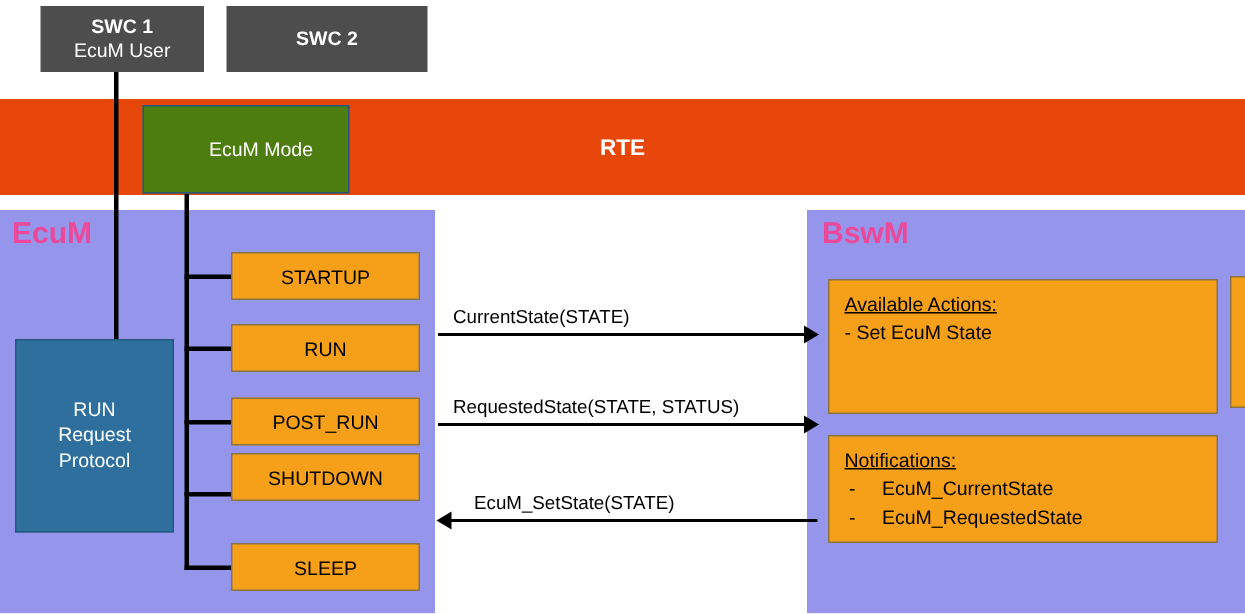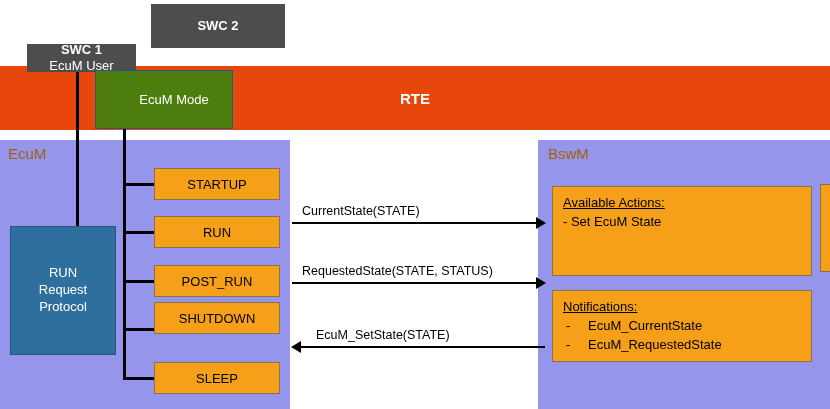--- a/index.html
+++ b/index.html
@@ -10,21 +10,21 @@
   }
   .abs { position: absolute; box-sizing: border-box; }
 
   
   .swc {
     background: #4d4d4d; color: #ffffff; text-align: center;
     display: flex; flex-direction: column; justify-content: center;
     font-size: 13px; line-height: 1.25;
   }
   .swc-title { font-weight: bold; }
-  .swc1 { left: 27px; top: 4px; width: 109px; height: 28px; margin-top: 40px; }
+  .swc1 { left: 27px; top: 4px; width: 109px; height: 44px; }
   .swc2 { left: 151px; top: 4px; width: 134px; height: 44px; }
 
   
   .rte {
     left: 0; top: 66px; width: 830px; height: 64px; background: #e8470c;
     color: #ffffff; font-weight: bold; font-size: 15px;
     display: flex; align-items: center; justify-content: center;
   }
 
   
@@ -32,21 +32,21 @@
     left: 95px; top: 70px; width: 138px; height: 59px;
     background: #4d7c0f; border: 1px solid #24587e; color: #ffffff;
     display: flex; align-items: center; justify-content: center; font-size: 13px; padding-left: 20px;
   }
 
   
   .region { background: #9595ec; }
   .region-ecum { left: 0; top: 140px; width: 290px; height: 269px; }
   .region-bswm { left: 538px; top: 140px; width: 292px; height: 269px; }
   .region-label {
-    position: absolute; font-weight: normal; font-size: 15px; color: #a16207;
+    position: absolute; font-weight: bold; font-size: 20px; color: #ec4899;
   }
   .label-ecum { left: 8px;  top: 145px; }
   .label-bswm { left: 548px; top: 145px; }
 
   
   .run-protocol {
     left: 10px; top: 226px; width: 106px; height: 129px;
     background: #2e6f9e; border: 1px solid #24587e; color: #ffffff;
     display: flex; align-items: center; justify-content: center;
     text-align: center; font-size: 13px; line-height: 1.3; white-space: pre-line;

